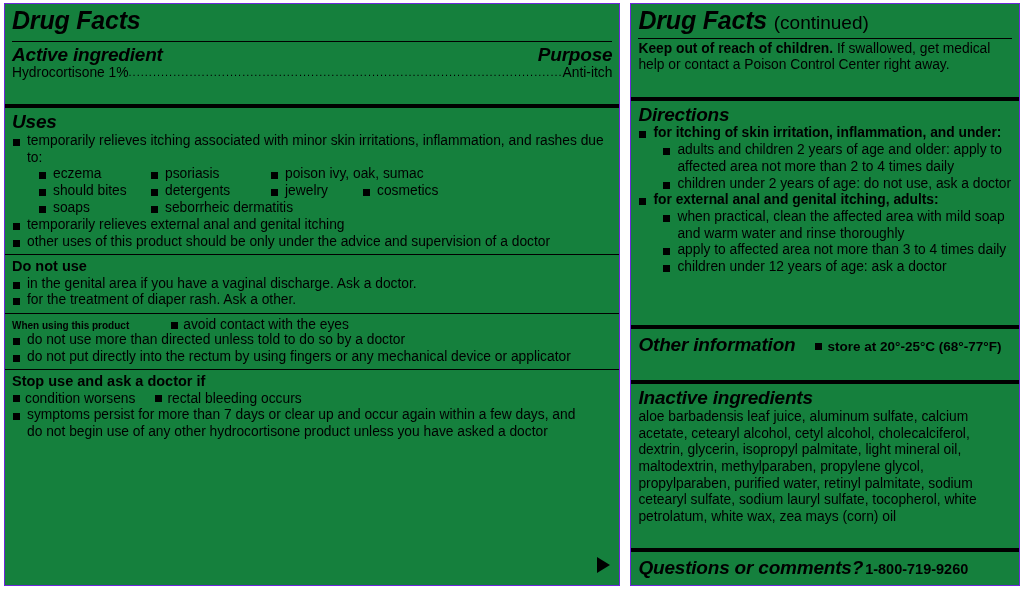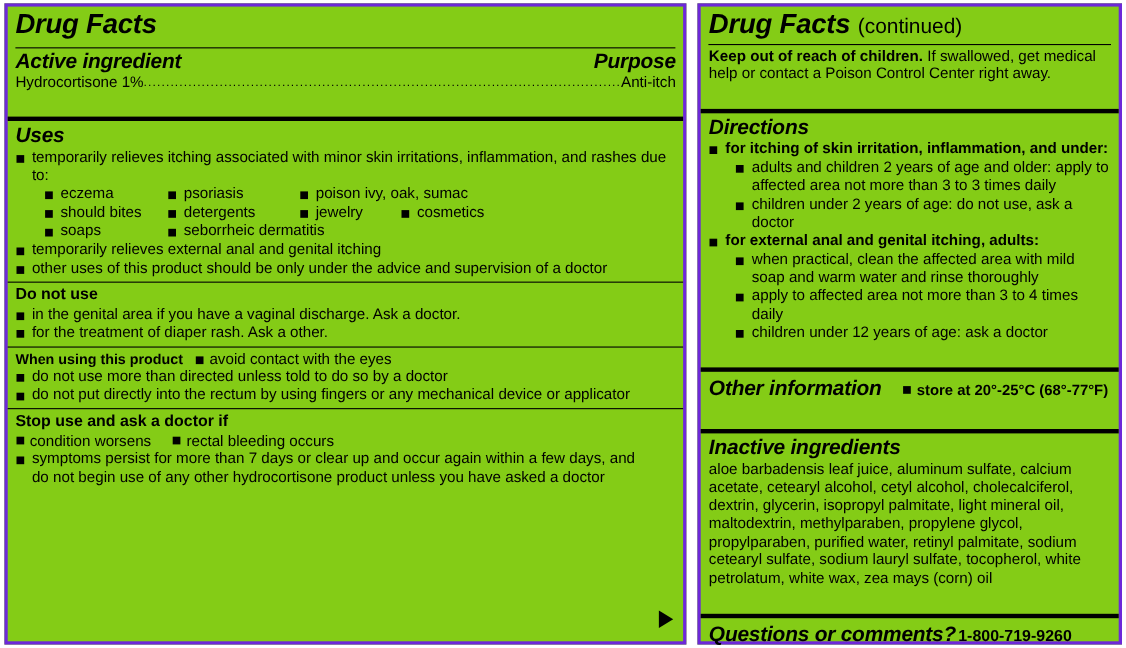--- a/index.html
+++ b/index.html
@@ -18,22 +18,22 @@
 
   .label-wrap {
     width: 1024px;
     height: 589px;
     display: flex;
     gap: 10px;
     padding: 3px 4px 3px 4px;
   }
 
   .panel {
-    background: #84cc16;
-    border: 3px solid #6d28d9;
+    background: #15803d;
+    border: 1px solid #6d28d9;
     flex: 1 1 0;
     display: flex;
     flex-direction: column;
     position: relative;
     justify-content: space-between;
   }
 
   
   .block {
     padding: 3px 7px 4px 7px;
@@ -166,22 +166,22 @@
 
   
   .head-inline {
     display: flex;
     align-items: baseline;
     gap: 0px;
     font-size: 13.8px;
   }
   .head-inline .hl {
     font-weight: bold;
-    font-size: 13px;
-    margin-right: 10px;
+    font-size: 10px;
+    margin-right: 40px;
   }
 
   
   .arrow {
     position: absolute;
     right: 9px;
     bottom: 12px;
     width: 0;
     height: 0;
     border-left: 13px solid #000;
@@ -304,21 +304,21 @@
       <div class="rule" style="margin-top:3px;"></div>
       <div class="txt"><span class="b">Keep out of reach of children.</span><span> If swallowed, get medical help or contact a Poison Control Center right away.</span></div>
     </div>
 
     <div class="block hard-top">
       <div class="sec-head">Directions</div>
       <ul class="bl">
         <li class="b">for itching of skin irritation, inflammation, and under:</li>
       </ul>
       <ul class="bl indent1">
-        <li>adults and children 2 years of age and older: apply to affected area not more than 3 to 3 times daily</li>
+        <li>adults and children 2 years of age and older: apply to affected area not more than 2 to 4 times daily</li>
         <li>children under 2 years of age: do not use, ask a doctor</li>
       </ul>
       <ul class="bl">
         <li class="b">for external anal and genital itching, adults:</li>
       </ul>
       <ul class="bl indent1">
         <li>when practical, clean the affected area with mild soap and warm water and rinse thoroughly</li>
         <li>apply to affected area not more than 3 to 4 times daily</li>
         <li>children under 12 years of age: ask a doctor</li>
       </ul>

